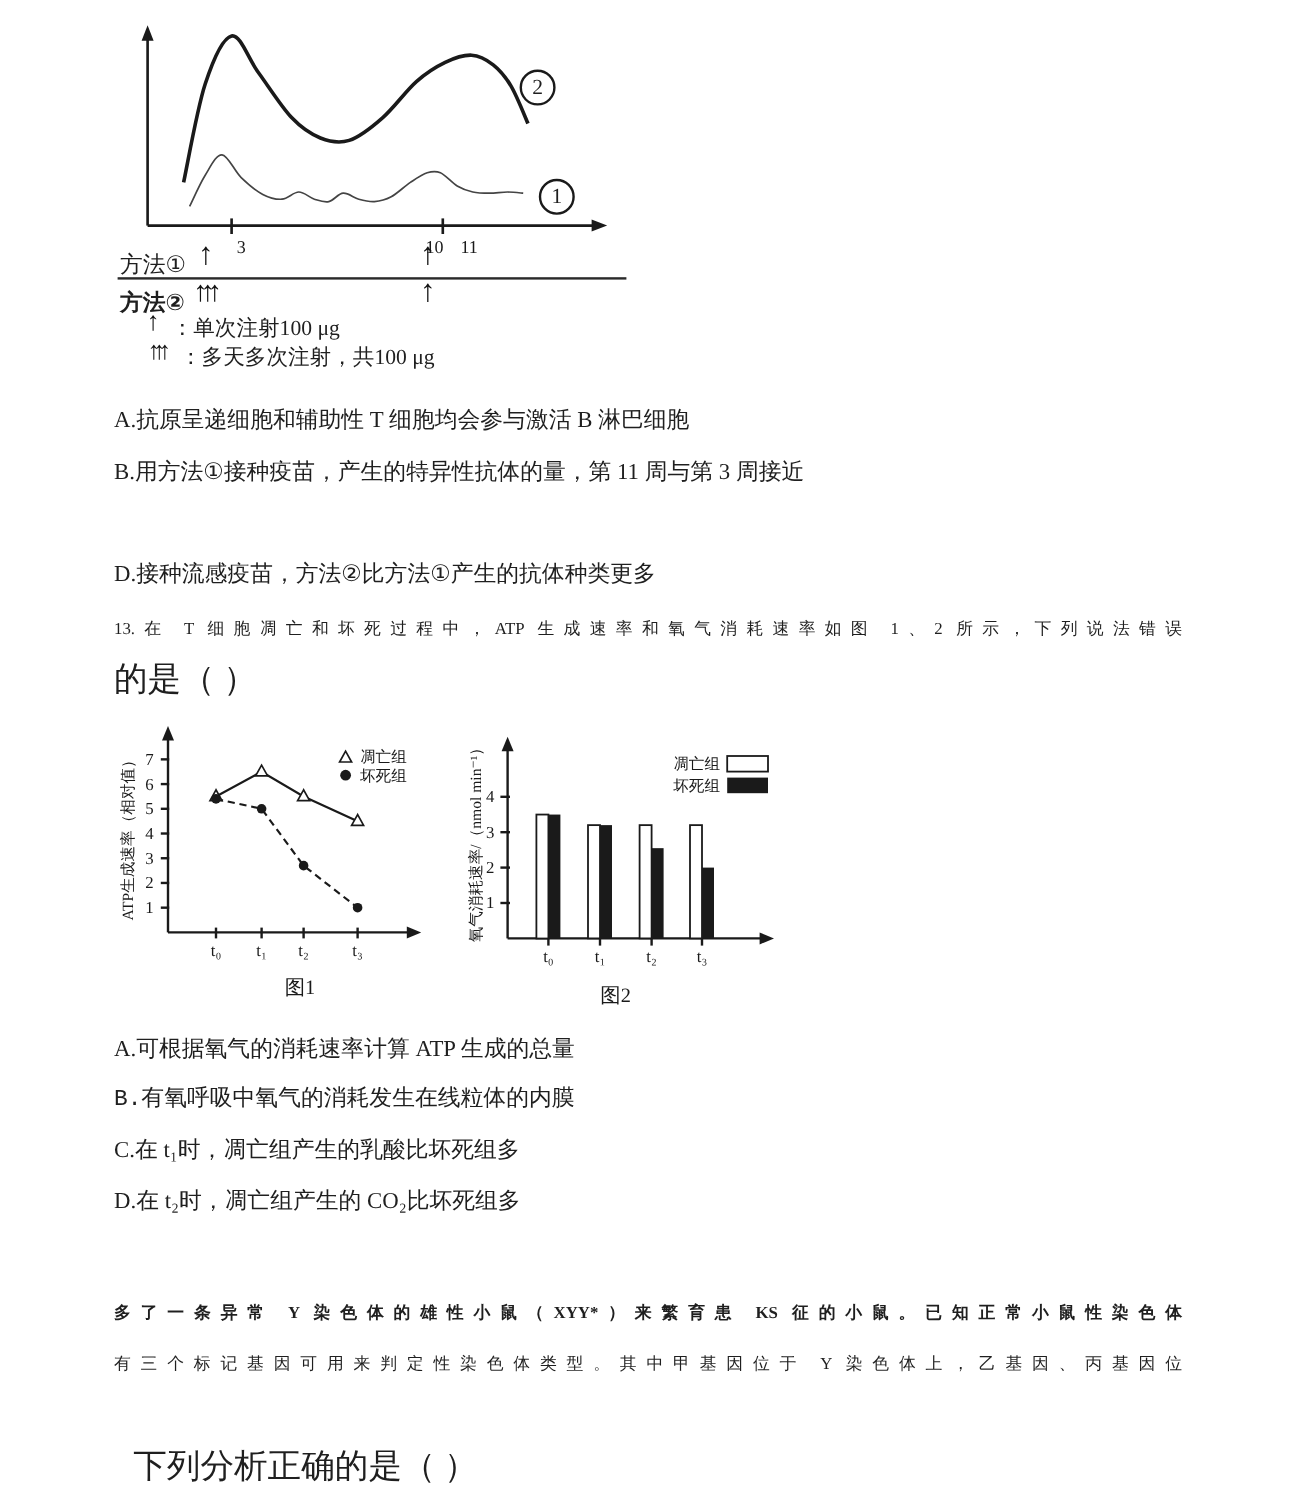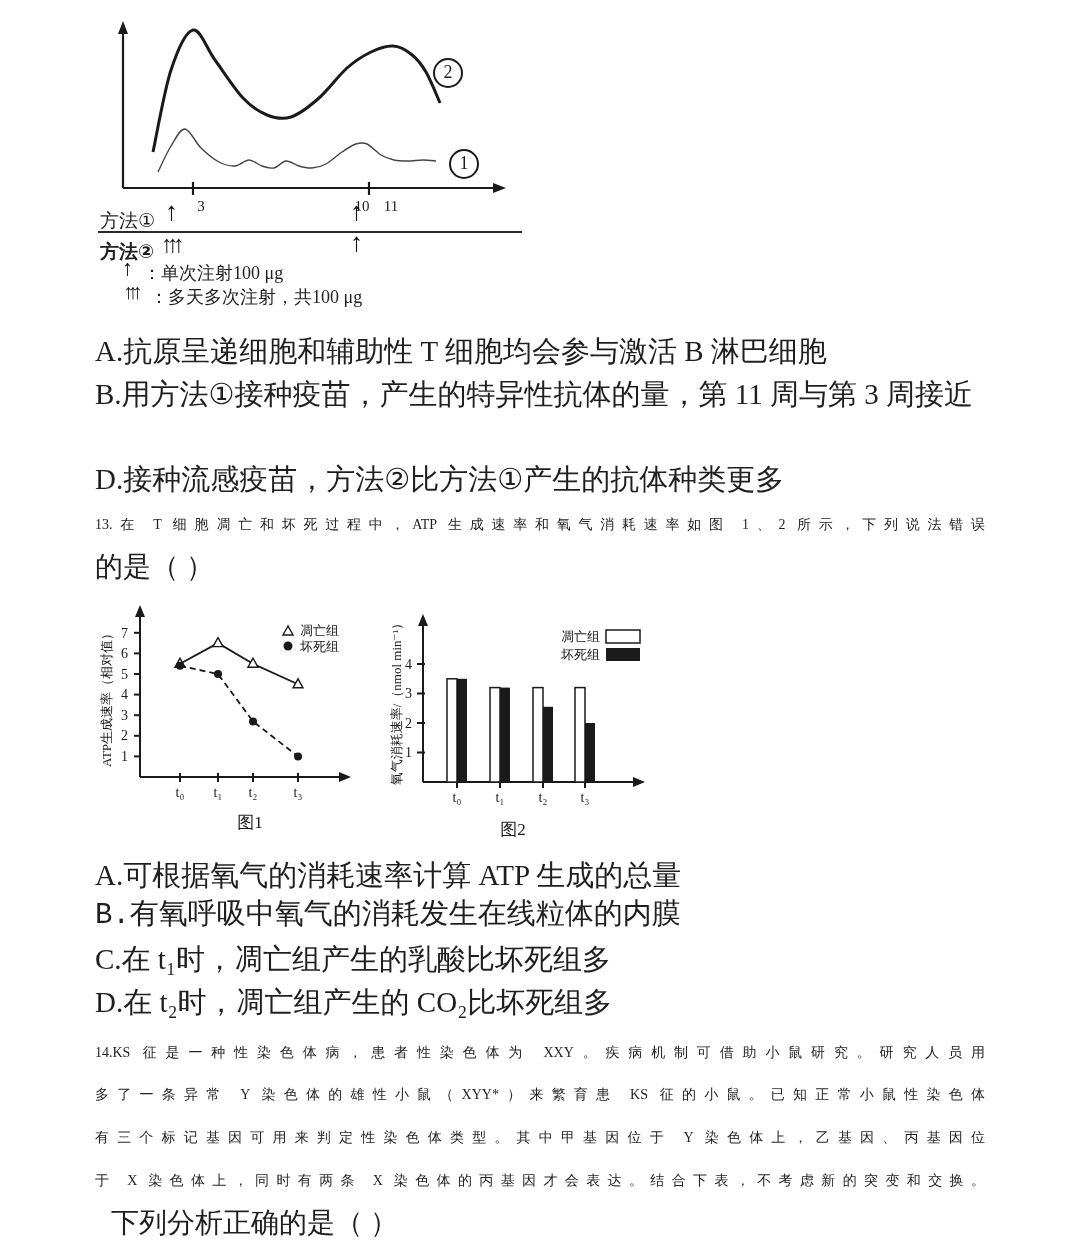--- a/index.html
+++ b/index.html
@@ -1,20 +1,20 @@
 <!DOCTYPE html>
 <html><head>
 <meta charset="utf-8">
 <style>
   html,body{margin:0;padding:0;background:#ffffff;}
   .page{position:relative;width:1080px;height:1258px;background:#ffffff;
         font-family:"Liberation Serif","DejaVu Serif","DejaVu Sans",serif;color:#1f1f1f;overflow:hidden;}
   .abs{position:absolute;}
   .txt{font-size:28px;line-height:30px;white-space:nowrap;}
-  .opt{font-size:29px;line-height:30px;white-space:nowrap;}
+  .opt{font-size:19px;line-height:30px;white-space:nowrap;}
   .para{width:890px;font-size:14px;line-height:30px;text-align:justify;text-align-last:justify;}
   .mlabel{font-size:19px;white-space:nowrap;}
   .marrow{font-weight:bold;font-size:26px;line-height:1;color:#111;}
   .tri{letter-spacing:-6px;font-size:24px;}
   .legtxt{font-size:18px;white-space:nowrap;}
   .circled{width:26px;height:26px;border:2px solid #1a1a1a;border-radius:50%;
            font-size:18px;line-height:25px;text-align:center;background:#fff;}
   .divline{background:#2a2a2a;}
   svg text{fill:#1a1a1a;font-family:"Liberation Serif","DejaVu Serif","DejaVu Sans",serif;}
   .tick{font-size:14px;}
@@ -181,19 +181,17 @@
       <rect x="221" y="53" width="34" height="13" fill="#1a1a1a"></rect>
     </g>
     <text class="cap" x="128" y="240" text-anchor="middle">图2</text>
   </svg>
 
   <div class="abs opt" style="left:95px;top:860px;">A.可根据氧气的消耗速率计算 ATP 生成的总量</div>
   <div class="abs opt" style="left:95px;top:901px;font-family:Liberation Mono, monospace;">B.有氧呼吸中氧气的消耗发生在线粒体的内膜</div>
   <div class="abs opt" style="left:95px;top:944px;">C.在 t₁时，凋亡组产生的乳酸比坏死组多</div>
   <div class="abs opt" style="left:95px;top:987px;">D.在 t₂时，凋亡组产生的 CO₂比坏死组多</div>
 
-  <div class="abs para" style="left:95px;top:1038px;">14.KS 征是一种性染色体病，患者性染色体为 XXY。疾病机制可借助小鼠研究。研究人员用</div>
-  <div class="abs para" style="left:95px;top:1080px;">多了一条异常 Y 染色体的雄性小鼠（XYY*）来繁育患 KS 征的小鼠。已知正常小鼠性染色体</div>
+  <div class="abs para" style="left:95px;top:1080px;font-weight:bold;">多了一条异常 Y 染色体的雄性小鼠（XYY*）来繁育患 KS 征的小鼠。已知正常小鼠性染色体</div>
   <div class="abs para" style="left:95px;top:1123px;">有三个标记基因可用来判定性染色体类型。其中甲基因位于 Y 染色体上，乙基因、丙基因位</div>
-  <div class="abs para" style="left:95px;top:1166px;">于 X 染色体上，同时有两条 X 染色体的丙基因才会表达。结合下表，不考虑新的突变和交换。</div>
   <div class="abs txt" style="left:95px;top:1208px;margin-left:16px;">下列分析正确的是（  ）</div>
 
 </div>
 
 </body></html>

